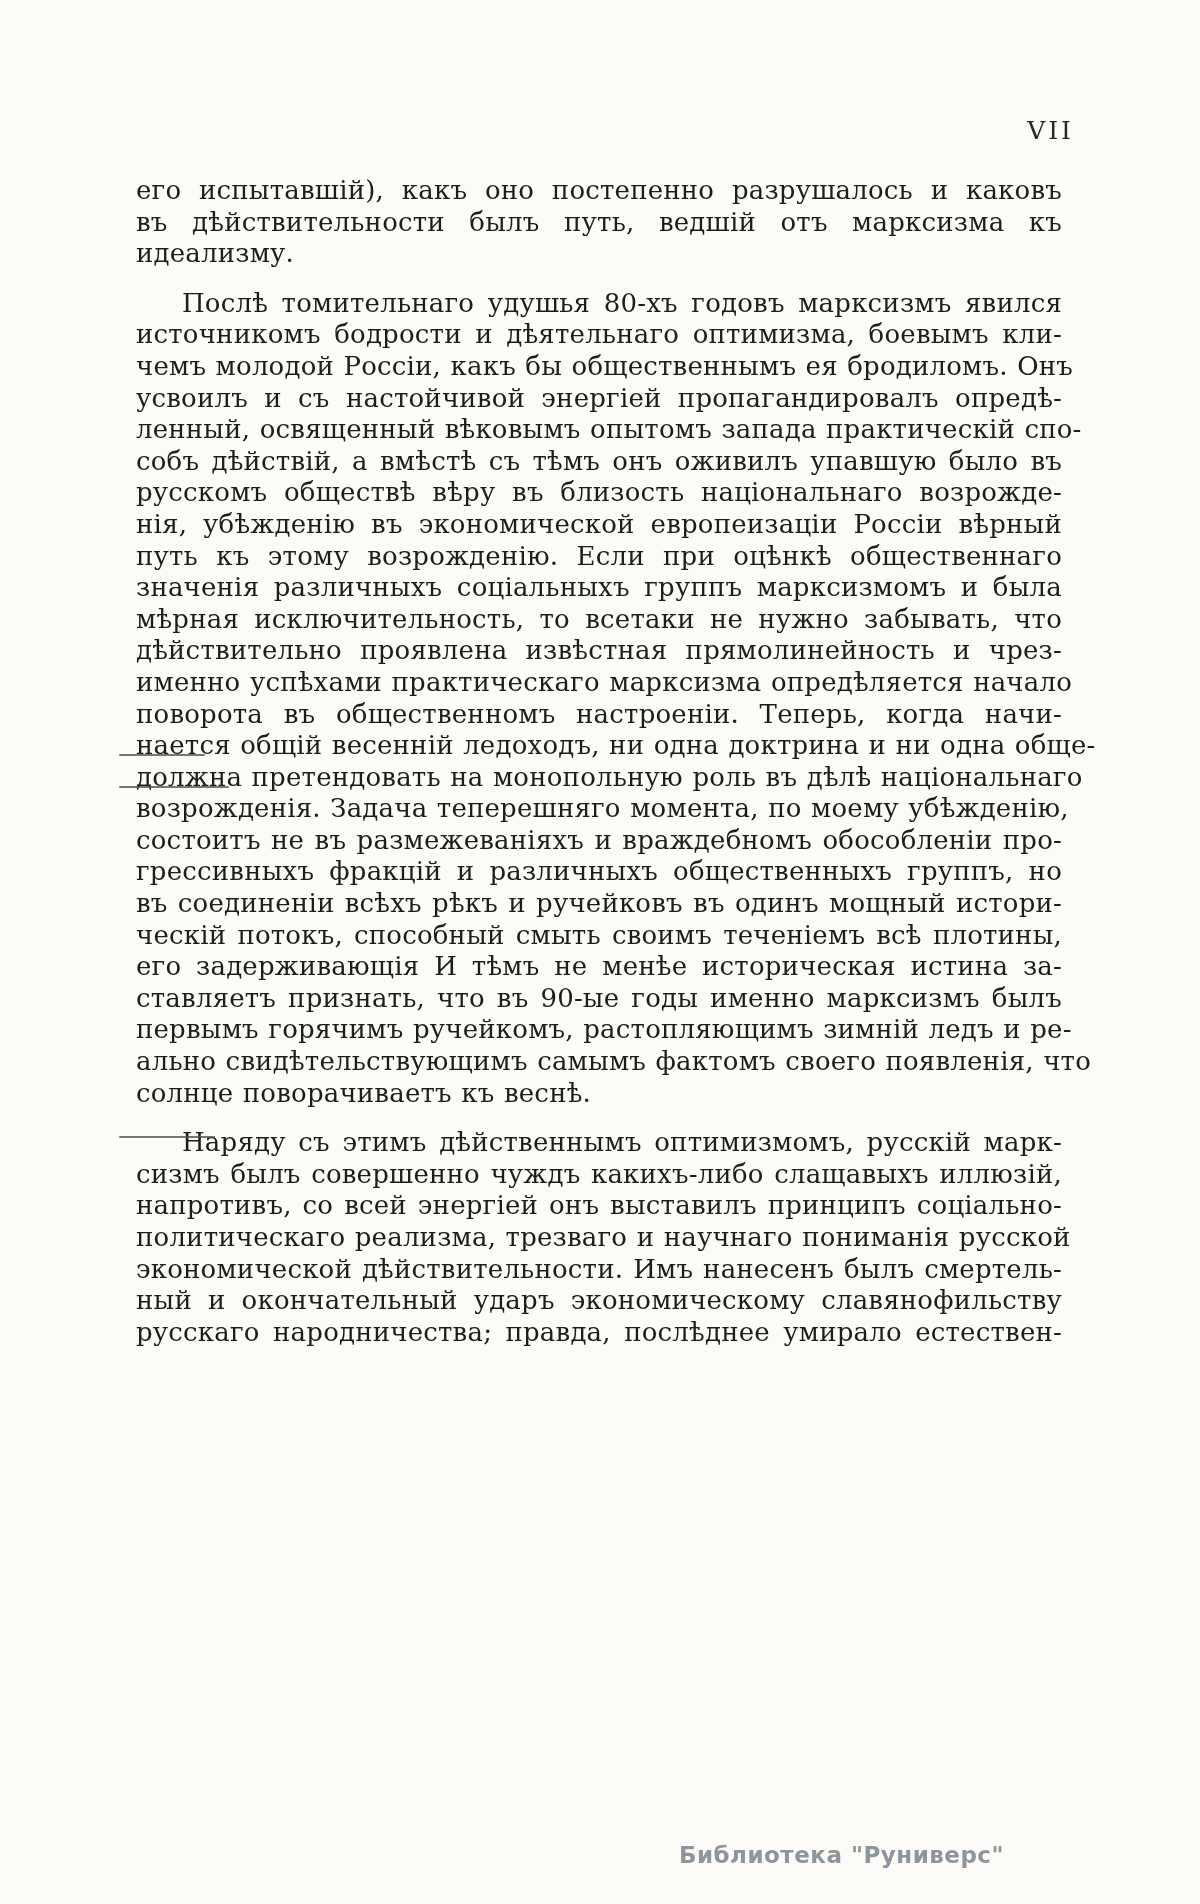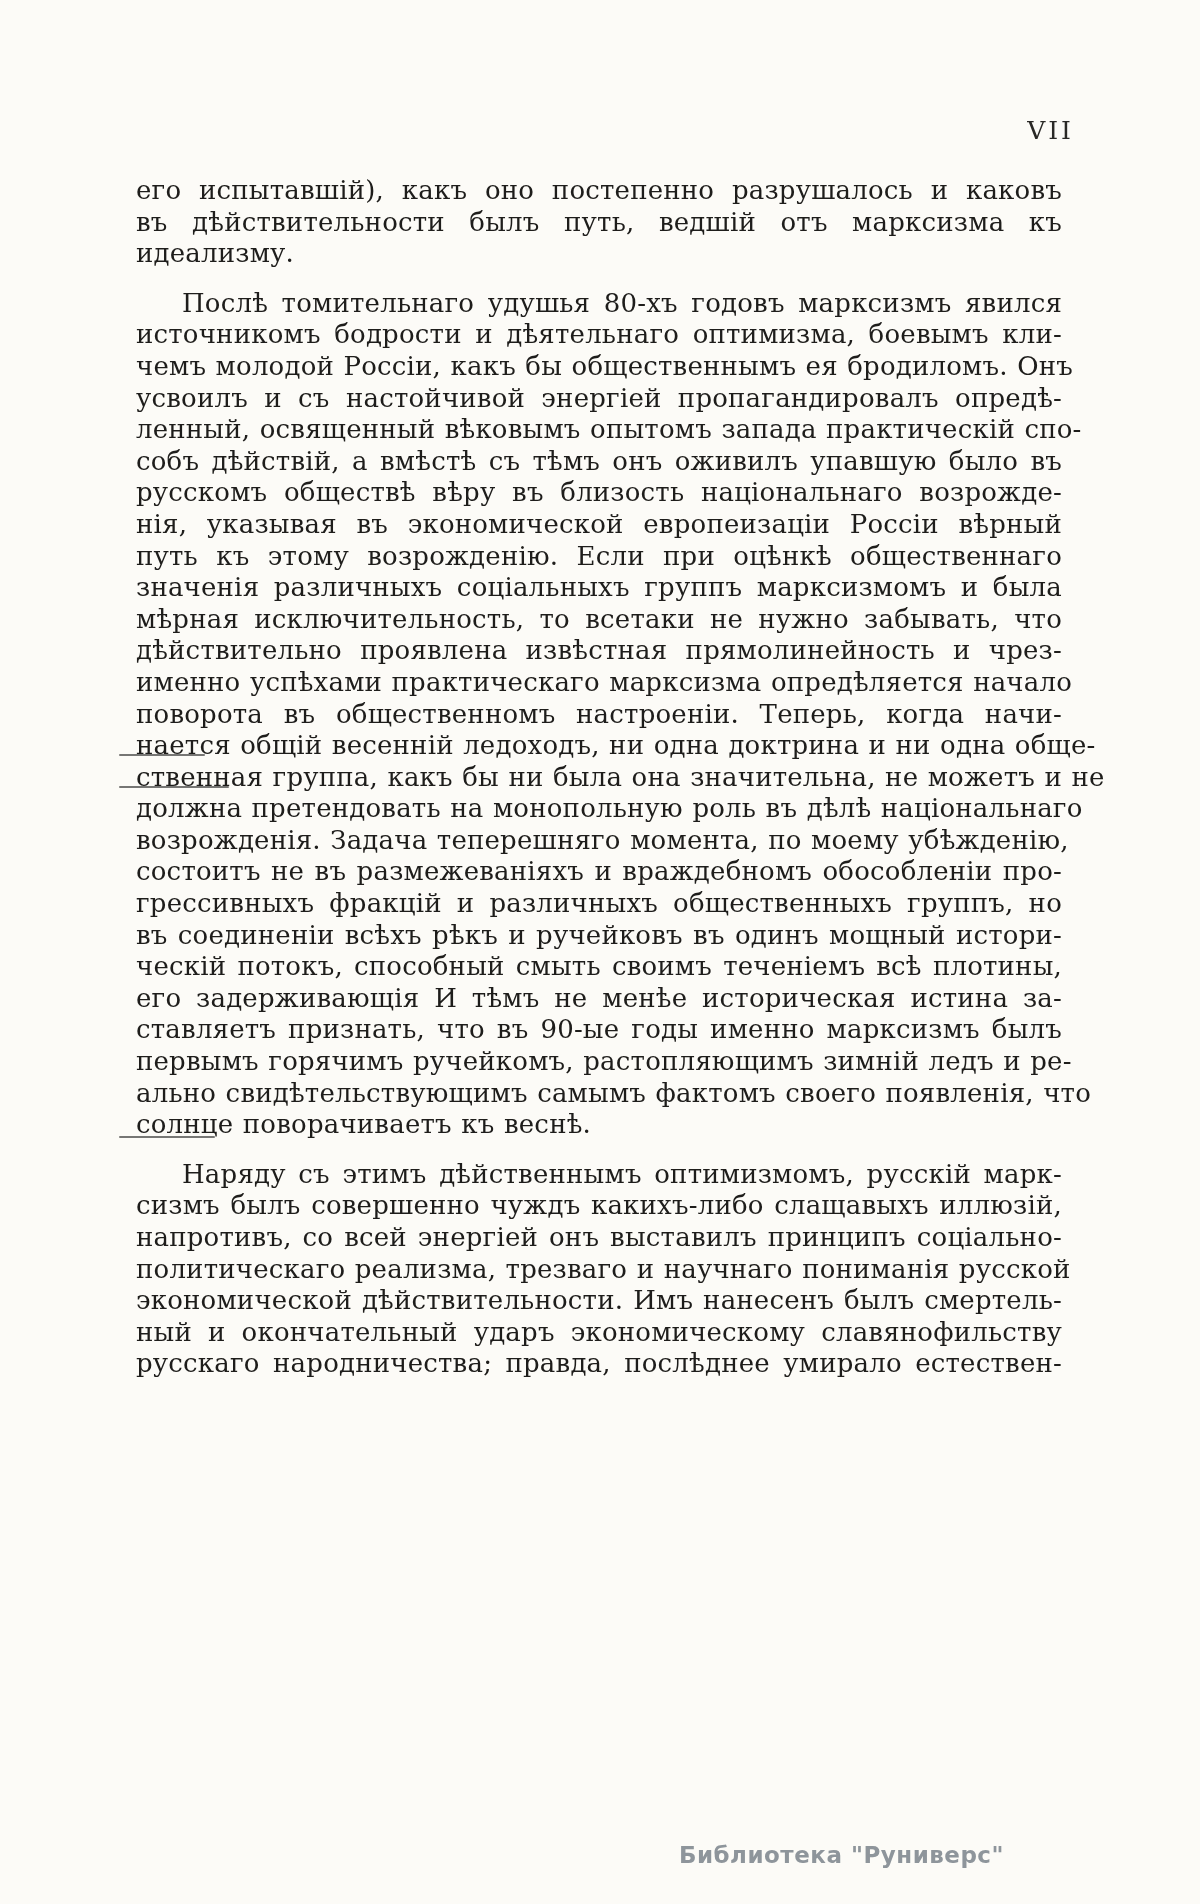--- a/index.html
+++ b/index.html
@@ -82,29 +82,28 @@
         <div class="line last">идеализму.</div>
       </div>
       <div class="paragraph">
         <div class="line indent">Послѣ томительнаго удушья 80-хъ годовъ марксизмъ явился</div>
         <div class="line">источникомъ бодрости и дѣятельнаго оптимизма, боевымъ кли-</div>
         <div class="line">чемъ молодой Россіи, какъ бы общественнымъ ея бродиломъ. Онъ</div>
         <div class="line">усвоилъ и съ настойчивой энергіей пропагандировалъ опредѣ-</div>
         <div class="line">ленный, освященный вѣковымъ опытомъ запада практическій спо-</div>
         <div class="line">собъ дѣйствій, а вмѣстѣ съ тѣмъ онъ оживилъ упавшую было въ</div>
         <div class="line">русскомъ обществѣ вѣру въ близость національнаго возрожде-</div>
-        <div class="line">нія, указывая въ экономической европеизаціи Россіи вѣрный</div>
+        <div class="line">нія, убѣжденію въ экономической европеизаціи Россіи вѣрный</div>
         <div class="line">путь къ этому возрожденію. Если при оцѣнкѣ общественнаго</div>
         <div class="line">значенія различныхъ соціальныхъ группъ марксизмомъ и была</div>
         <div class="line">мѣрная исключительность, то всетаки не нужно забывать, что</div>
         <div class="line">дѣйствительно проявлена извѣстная прямолинейность и чрез-</div>
         <div class="line">именно успѣхами практическаго марксизма опредѣляется начало</div>
         <div class="line">поворота въ общественномъ настроеніи. Теперь, когда начи-</div>
         <div class="line">нается общій весенній ледоходъ, ни одна доктрина и ни одна обще-</div>
-        <div class="line">ственная группа, какъ бы ни была она значительна, не можетъ и не</div>
         <div class="line">должна претендовать на монопольную роль въ дѣлѣ національнаго</div>
         <div class="line">возрожденія. Задача теперешняго момента, по моему убѣжденію,</div>
         <div class="line">состоитъ не въ размежеваніяхъ и враждебномъ обособленіи про-</div>
         <div class="line">грессивныхъ фракцій и различныхъ общественныхъ группъ, но</div>
         <div class="line">въ соединеніи всѣхъ рѣкъ и ручейковъ въ одинъ мощный истори-</div>
         <div class="line">ческій потокъ, способный смыть своимъ теченіемъ всѣ плотины,</div>
         <div class="line">его задерживающія И тѣмъ не менѣе историческая истина за-</div>
         <div class="line">ставляетъ признать, что въ 90-ые годы именно марксизмъ былъ</div>
         <div class="line">первымъ горячимъ ручейкомъ, растопляющимъ зимній ледъ и ре-</div>
         <div class="line">ально свидѣтельствующимъ самымъ фактомъ своего появленія, что</div>

